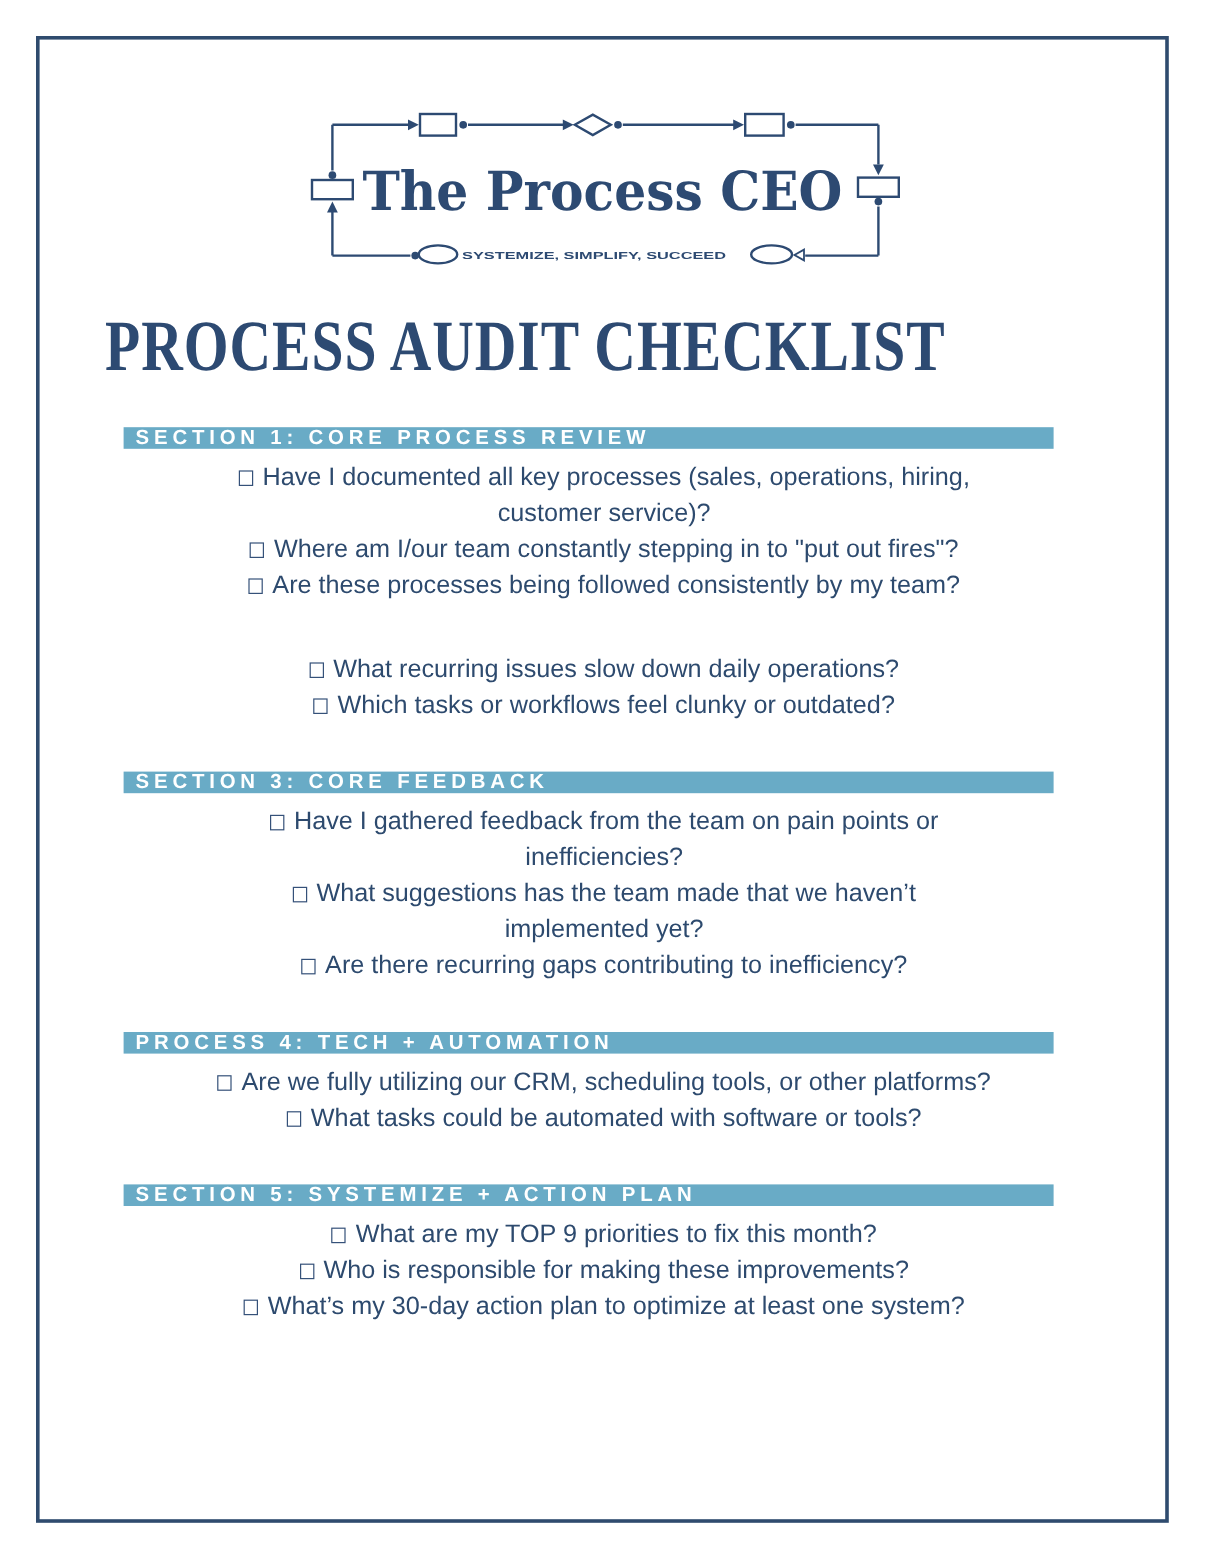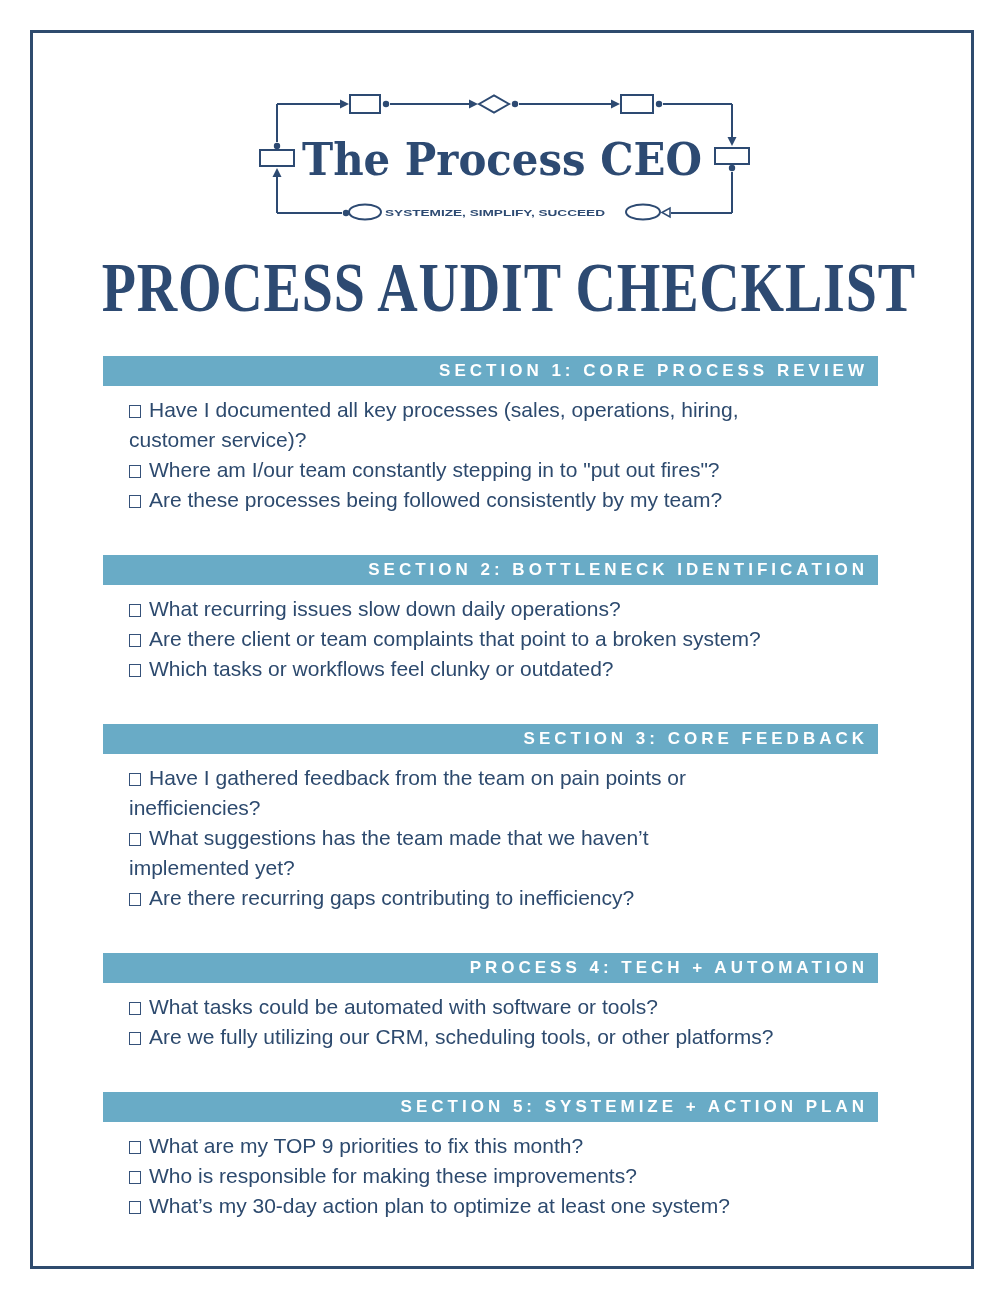--- a/index.html
+++ b/index.html
@@ -20,46 +20,46 @@
   .frame{
     position:absolute;
     top:30px;left:30px;right:30px;bottom:30px;
     border:3px solid #2f4b6e;
     pointer-events:none;
   }
   header{padding-top:90px;}
   .logo-svg{display:block;margin:0 auto;}
   h1.title{
     margin:26px 0 0;
-    text-align:right;
+    text-align:left;
     font-family:"Liberation Serif",serif;
     font-weight:bold;
     color:var(--navy);
-    font-size:70px;
+    font-size:60px;
     line-height:64px;
     letter-spacing:1px;
     white-space:nowrap;
   }
   .title-inner{display:inline-block;transform:scaleX(0.8);transform-origin:50% 50%;}
   .sections{margin:36px 0 0 103px;width:775px;}
   .section{margin-bottom:40px;}
   .section-bar{
-    height:30px;
+    height:18px;
     background:var(--bar);
     display:flex;align-items:center;
-    padding:0 10px;box-sizing:border-box;justify-content:flex-end;
+    padding:0 10px;box-sizing:border-box;
   }
   .section-title{
     color:var(--bar-text);
     font-weight:bold;
     font-size:17px;
     letter-spacing:4px;
     white-space:nowrap;
   }
-  ul.items{list-style:none;margin:9px 0 0;padding:0;}
+  ul.items{list-style:none;margin:9px 0 0;padding:0;text-align:center;}
   li.item{
     padding-left:26px;
     font-size:21px;
     line-height:30px;
     color:var(--text);
   }
   .checkbox{
     display:inline-block;
     width:10px;height:11px;
     border:1.5px solid #355179;
@@ -132,27 +132,23 @@
   <li class="item"><span class="checkbox"></span><span class="item-text">Have I documented all key processes (sales, operations, hiring,
 customer service)?</span></li>
 
   <li class="item"><span class="checkbox"></span><span class="item-text">Where am I/our team constantly stepping in to "put out fires"?</span></li>
 
   <li class="item"><span class="checkbox"></span><span class="item-text">Are these processes being followed consistently by my team?</span></li>
 </ul>
   </section>
 
   <section class="section">
-    <div class="section-bar">
-          <span class="section-title">SECTION 2: BOTTLENECK IDENTIFICATION</span>
-        </div>
     <ul class="items">
   <li class="item"><span class="checkbox"></span><span class="item-text">What recurring issues slow down daily operations?</span></li>
 
-  <li class="item"><span class="checkbox"></span><span class="item-text">Are there client or team complaints that point to a broken system?</span></li>
 
   <li class="item"><span class="checkbox"></span><span class="item-text">Which tasks or workflows feel clunky or outdated?</span></li>
 </ul>
   </section>
 
   <section class="section">
     <div class="section-bar">
           <span class="section-title">SECTION 3: CORE FEEDBACK</span>
         </div>
     <ul class="items">
@@ -164,23 +160,23 @@
 
   <li class="item"><span class="checkbox"></span><span class="item-text">Are there recurring gaps contributing to inefficiency?</span></li>
 </ul>
   </section>
 
   <section class="section">
     <div class="section-bar">
           <span class="section-title">PROCESS 4: TECH + AUTOMATION</span>
         </div>
     <ul class="items">
+  <li class="item"><span class="checkbox"></span><span class="item-text">Are we fully utilizing our CRM, scheduling tools, or other platforms?</span></li>
+
   <li class="item"><span class="checkbox"></span><span class="item-text">What tasks could be automated with software or tools?</span></li>
-
-  <li class="item"><span class="checkbox"></span><span class="item-text">Are we fully utilizing our CRM, scheduling tools, or other platforms?</span></li>
 
 </ul>
   </section>
 
   <section class="section">
     <div class="section-bar">
           <span class="section-title">SECTION 5: SYSTEMIZE + ACTION PLAN</span>
         </div>
     <ul class="items">
   <li class="item"><span class="checkbox"></span><span class="item-text">What are my TOP 9 priorities to fix this month?</span></li>

